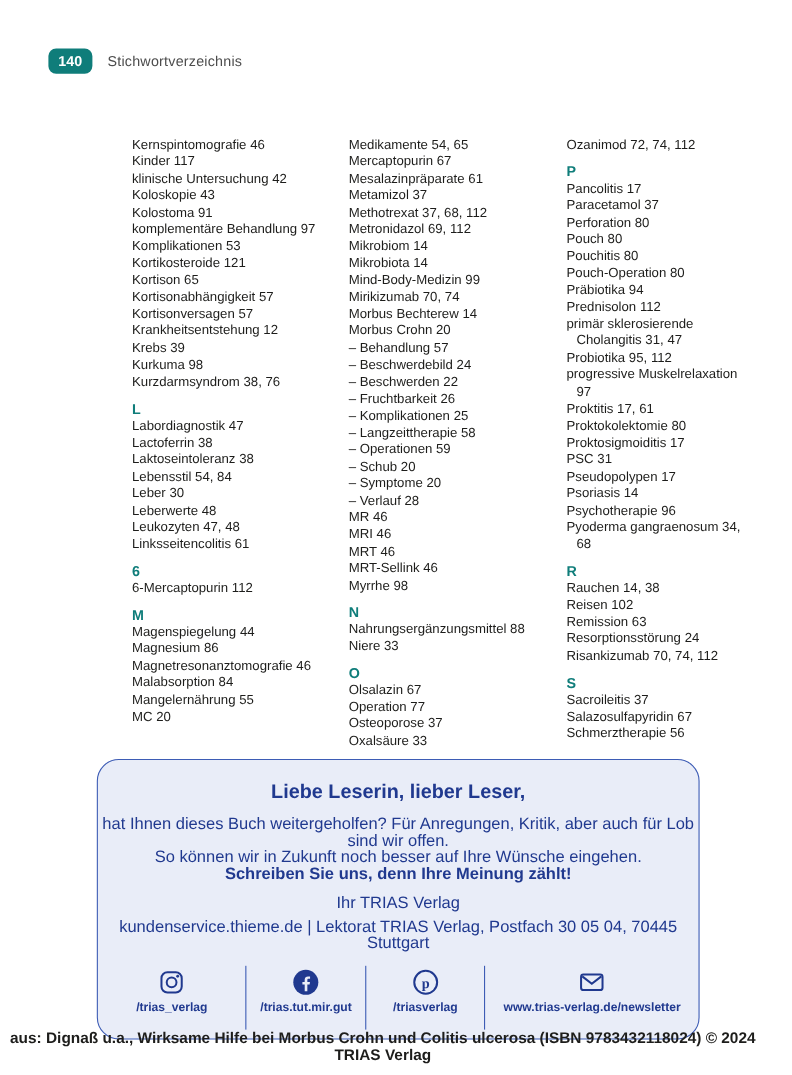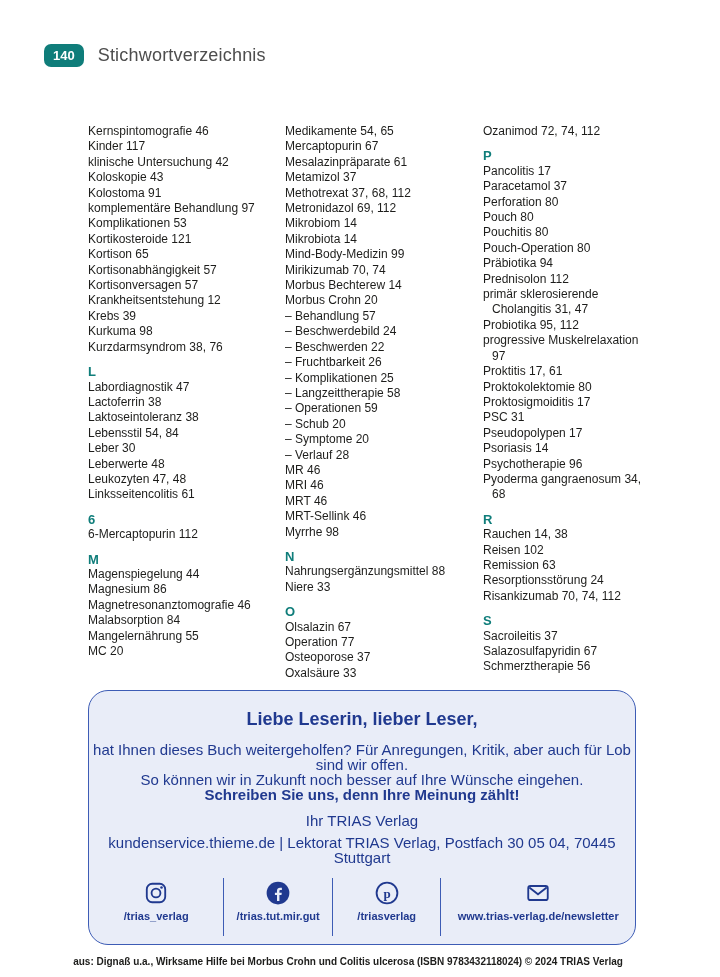--- a/index.html
+++ b/index.html
@@ -4,24 +4,24 @@
 <style>
   html,body{margin:0;padding:0;}
   body{
     width:720px;height:977px;position:relative;background:#ffffff;
     font-family:"Liberation Sans",sans-serif;color:var(--text,#1d1d1b);
     overflow:hidden;
   }
   .header{position:absolute;top:44px;left:44px;display:flex;align-items:center;gap:14px;}
   .pagenum{background:var(--teal,#0f7d7a);color:#fff;font-weight:bold;font-size:13px;
     padding:4px 9px;border-radius:7px;display:inline-block;}
-  .headertitle{color:var(--header-gray,#4d4d4d);font-size:18px;letter-spacing:.2px;}
+  .headertitle{color:var(--header-gray,#4d4d4d);font-size:13px;letter-spacing:.2px;}
 
   .index{position:absolute;top:124px;left:88px;display:flex;}
-  .col:nth-child(1){width:197px;}
+  .col:nth-child(1){width:197px;margin-left:32px;}
   .col:nth-child(2){width:198px;}
   .col:nth-child(3){width:174px;}
   .entry{font-size:12px;line-height:15.4px;padding-left:9px;text-indent:-9px;padding-right:6px;}
   .letter{color:var(--teal,#0f7d7a);font-weight:bold;font-size:13px;line-height:15.4px;margin-top:9px;}
 
   .reader-box{position:absolute;left:88px;top:690px;width:548px;box-sizing:border-box;
     border:1.5px solid var(--box-border,#3d5cb5);border-radius:20px;
     background:var(--box-bg,#e9edf8);color:var(--navy,#20398f);text-align:center;}
   .rb-title{font-size:18px;font-weight:bold;margin-top:18px;}
   .rb-line{font-size:15px;line-height:15px;}
@@ -32,21 +32,21 @@
   .socials{display:flex;margin-top:13px;height:58px;margin-bottom:8px;align-items:stretch;}
   .social{flex:1;display:flex;flex-direction:column;align-items:center;justify-content:flex-start;
     gap:4px;padding-top:2px;cursor:pointer;}
   .social:nth-child(1){flex:1.25;}
   .social:nth-child(4){flex:1.8;}
   .social + .social{border-left:1.5px solid var(--box-border,#3d5cb5);}
   .social-label{font-size:11px;font-weight:bold;color:var(--navy,#20398f);}
   .icon{display:inline-flex;width:26px;height:26px;}
 
   .footer{position:absolute;bottom:10px;left:0;width:696px;text-align:center;
-    font-size:10px;font-weight:bold;color:#1d1d1b;}
+    font-size:14px;font-weight:bold;color:#1d1d1b;}
 </style>
 </head>
 <body>
 
 <div class="header">
   <span class="pagenum">140</span>
   <span class="headertitle">Stichwortverzeichnis</span>
 </div>
 
 <div class="index">

